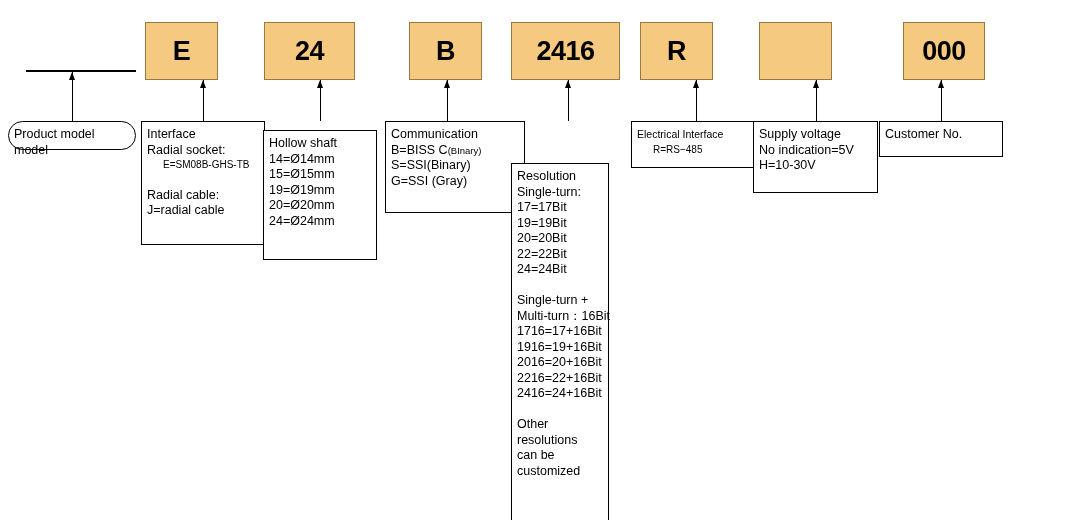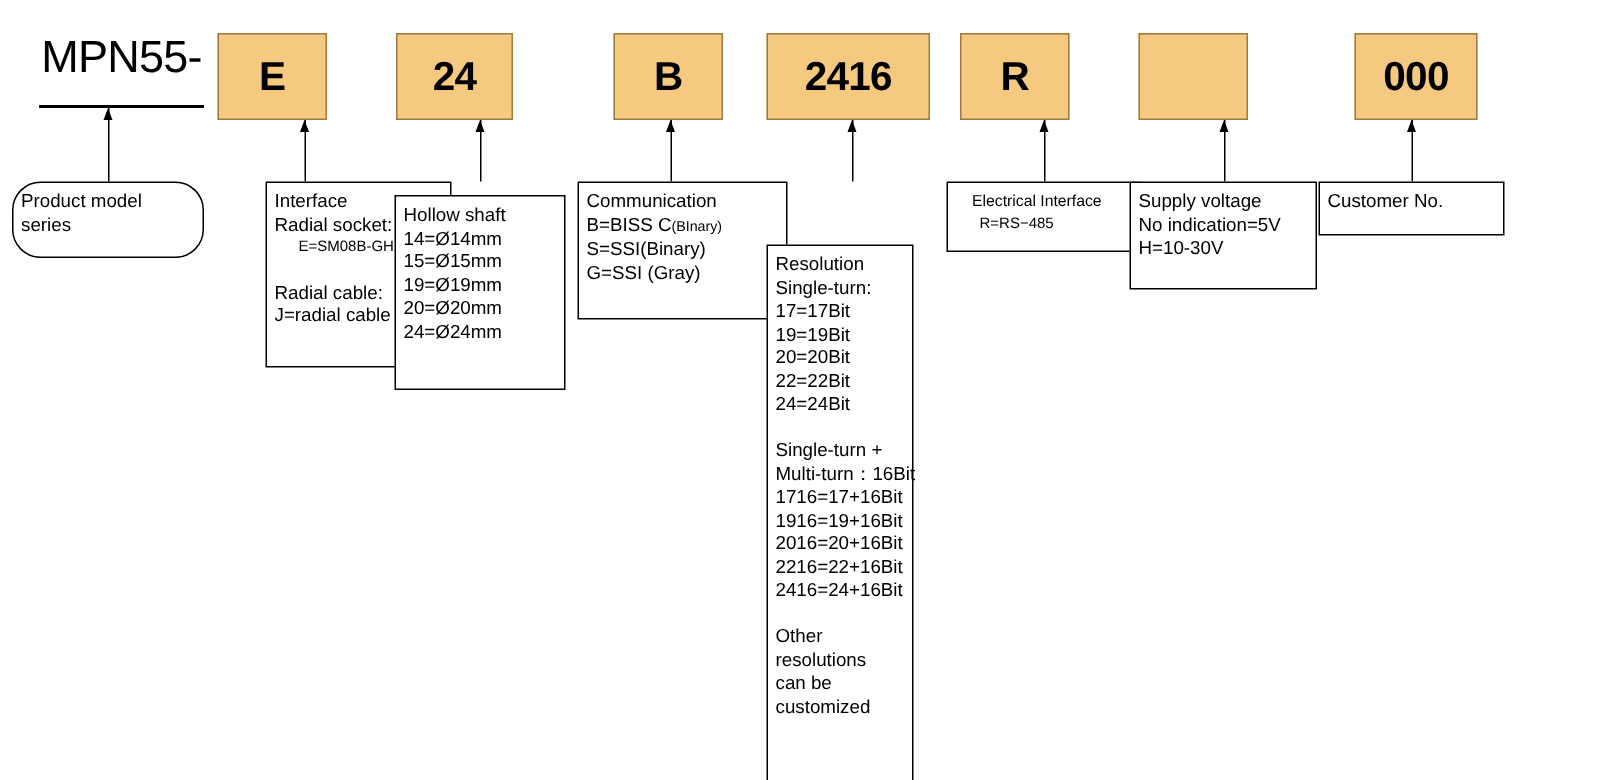--- a/index.html
+++ b/index.html
@@ -79,33 +79,32 @@
     padding: 5px 4px 4px 5px;
     font-size: 12.5px;
     line-height: 15.5px;
   }
   .desc-box .line { white-space: nowrap; }
   .desc-box .line.blank { height: 15.5px; }
   .desc-box .line.small { font-size: 10px; line-height: 14px; padding-left: 16px; }
   .desc-box .sub { font-size: 9.5px; }
 
   .desc-box.tiny-title { font-size: 12.5px; }
-  .desc-box.tiny-title .line.title-sm { font-size: 10.5px; margin-left: 11px; }
+  .desc-box.tiny-title .line.title-sm { font-size: 10.5px; }
 </style>
 </head>
 <body>
 
 <div id="canvas">
 
-  <div class="prefix-label">MPN55-</div>
   <div class="prefix-rule"></div>
 
   <div id="code-boxes-layer">
       <div class="code-box" style="left: 145px; width: 73px;">E</div>
-      <div class="code-box" style="left: 264px; width: 78px;">24</div>
+      <div class="code-box" style="left: 264px; width: 91px;">24</div>
       <div class="code-box" style="left: 409px; width: 73px;">B</div>
       <div class="code-box" style="left: 511px; width: 109px;">2416</div>
       <div class="code-box" style="left: 640px; width: 73px;">R</div>
       <div class="code-box" style="left: 759px; width: 73px;"></div>
       <div class="code-box" style="left: 903px; width: 82px;">000</div>
     </div>
 
   <div id="connectors-layer">
       <div class="connector" style="left: 72px; top: 72px; height: 49px;"></div>
       <div class="arrowhead" style="left: 69px; top: 72px;"></div>
@@ -119,25 +118,25 @@
       <div class="arrowhead" style="left: 565px; top: 80px;"></div>
       <div class="connector" style="left: 696px; top: 80px; height: 41px;"></div>
       <div class="arrowhead" style="left: 693px; top: 80px;"></div>
       <div class="connector" style="left: 816px; top: 80px; height: 41px;"></div>
       <div class="arrowhead" style="left: 813px; top: 80px;"></div>
       <div class="connector" style="left: 941px; top: 80px; height: 41px;"></div>
       <div class="arrowhead" style="left: 938px; top: 80px;"></div>
     </div>
 
   <div id="desc-layer">
-      <div class="desc-box" style="left: 8px; top: 121px; width: 128px; height: 51px; border-radius: 19px;">
+      <div class="desc-box" style="left: 8px; top: 121px; width: 128px; height: 29px; border-radius: 19px;">
         <div class="line">Product model</div>
-        <div class="line">series</div>
+        <div class="line">model</div>
       </div>
-      <div class="desc-box" style="left: 141px; top: 121px; width: 124px; height: 124px; margin-left: 36px;">
+      <div class="desc-box" style="left: 141px; top: 121px; width: 124px; height: 124px;">
         <div class="line">Interface</div>
         <div class="line">Radial socket:</div>
         <div class="line small">E=SM08B-GHS-TB</div>
         <div class="line blank"></div>
         <div class="line">Radial cable:</div>
         <div class="line">J=radial cable</div>
       </div>
       <div class="desc-box" style="left: 263px; top: 130px; width: 114px; height: 130px;">
         <div class="line">Hollow shaft</div>
         <div class="line">14=Ø14mm</div>

